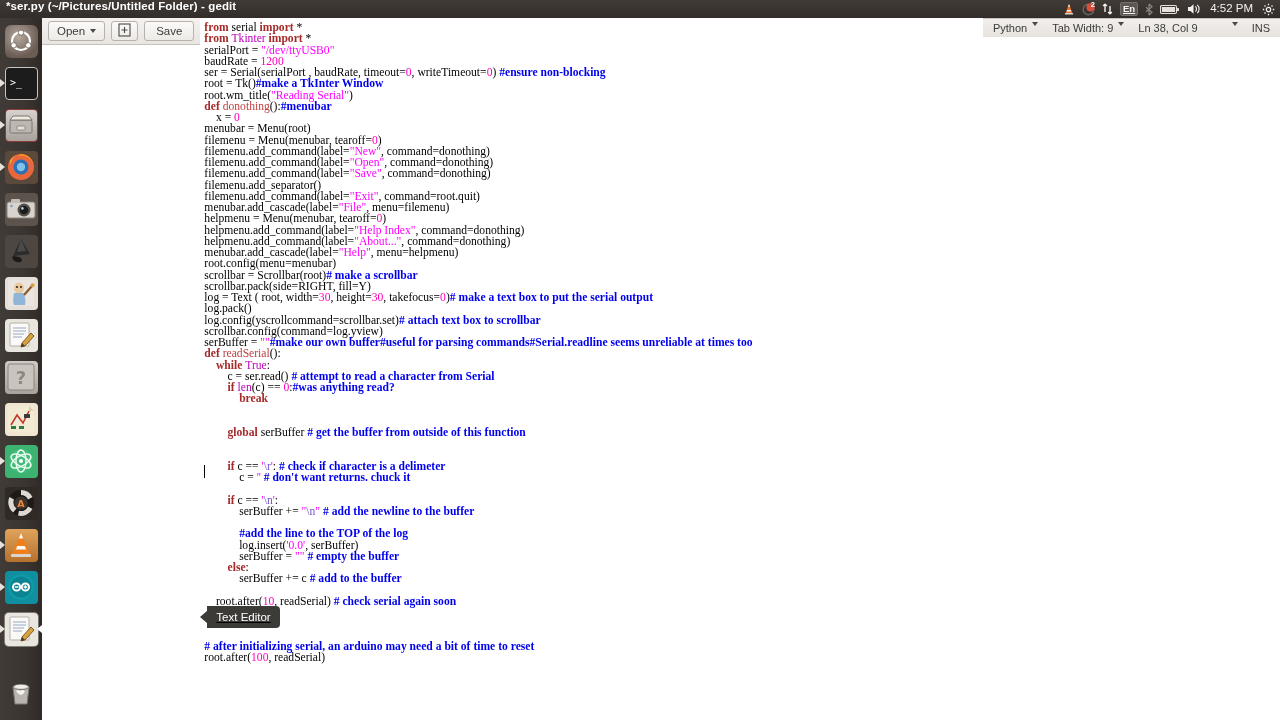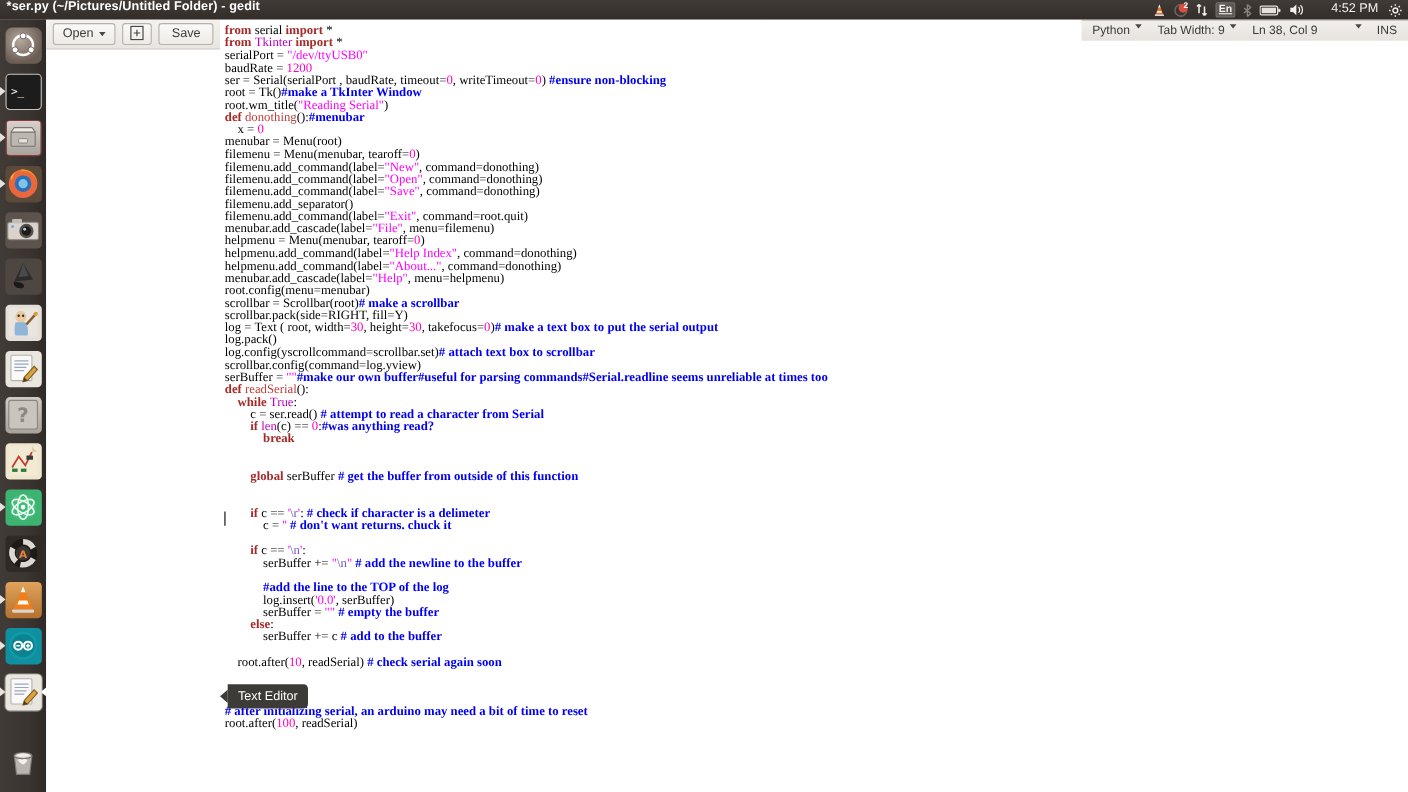--- a/index.html
+++ b/index.html
@@ -19,21 +19,21 @@
     display: flex; align-items: flex-start;
     font-size: 11.5px; font-weight: bold; gap: 44px;
   }
   #window-title { padding-left: 6px; letter-spacing: 0.1px; white-space: nowrap; }
   #panel-indicators {
     margin-left: auto; display: flex; align-items: center; gap: 7px;
     padding-right: 5px; font-size: 11px; font-weight: normal;
   }
   .ind { display: flex; align-items: center; justify-content: center; height: 18px; line-height: 1; }
   .ind svg { display: block; }
-  #panel-clock { font-size: 11.5px; font-weight: normal; color: #f2f1f0; padding: 0 2px; margin-left: 15px; }
+  #panel-clock { font-size: 11.5px; font-weight: normal; color: #f2f1f0; padding: 0 2px; }
 
   
   #launcher {
     position: absolute; top: 18px; left: 0; width: 42px; height: 702px;
     background: linear-gradient(to right, #413b38 0%, #3b3531 60%, #2f2a27 100%);
     padding-top: 2px;
   }
   .launcher-item {
     position: relative; width: 42px; height: 42px;
     display: flex; align-items: center; justify-content: center;
@@ -443,21 +443,21 @@
       </div>
       <div class="tb-btn" id="save-btn">
         <span>Save</span>
       </div>
     </div>
 
     <div id="editor-wrap">
       <div id="editor"><div class="ln"><span class="kw">from </span><span>serial </span><span class="kw">import</span><span> *</span></div><div class="ln"><span class="kw">from </span><span class="bi">Tkinter</span><span> </span><span class="kw">import</span><span> *</span></div><div class="ln"><span>serialPort = </span><span class="str">"/dev/ttyUSB0"</span></div><div class="ln"><span>baudRate = </span><span class="num">1200</span></div><div class="ln"><span>ser = Serial(serialPort , baudRate, timeout=</span><span class="num">0</span><span>, writeTimeout=</span><span class="num">0</span><span>) </span><span class="cmt">#ensure non-blocking</span></div><div class="ln"><span>root = Tk()</span><span class="cmt">#make a TkInter Window</span></div><div class="ln"><span>root.wm_title(</span><span class="str">"Reading Serial"</span><span>)</span></div><div class="ln"><span class="kw">def </span><span class="fn">donothing</span><span>():</span><span class="cmt">#menubar</span></div><div class="ln"><span>    x = </span><span class="num">0</span></div><div class="ln"><span>menubar = Menu(root)</span></div><div class="ln"><span>filemenu = Menu(menubar, tearoff=</span><span class="num">0</span><span>)</span></div><div class="ln"><span>filemenu.add_command(label=</span><span class="str">"New"</span><span>, command=donothing)</span></div><div class="ln"><span>filemenu.add_command(label=</span><span class="str">"Open"</span><span>, command=donothing)</span></div><div class="ln"><span>filemenu.add_command(label=</span><span class="str">"Save"</span><span>, command=donothing)</span></div><div class="ln"><span>filemenu.add_separator()</span></div><div class="ln"><span>filemenu.add_command(label=</span><span class="str">"Exit"</span><span>, command=root.quit)</span></div><div class="ln"><span>menubar.add_cascade(label=</span><span class="str">"File"</span><span>, menu=filemenu)</span></div><div class="ln"><span>helpmenu = Menu(menubar, tearoff=</span><span class="num">0</span><span>)</span></div><div class="ln"><span>helpmenu.add_command(label=</span><span class="str">"Help Index"</span><span>, command=donothing)</span></div><div class="ln"><span>helpmenu.add_command(label=</span><span class="str">"About..."</span><span>, command=donothing)</span></div><div class="ln"><span>menubar.add_cascade(label=</span><span class="str">"Help"</span><span>, menu=helpmenu)</span></div><div class="ln"><span>root.config(menu=menubar)</span></div><div class="ln"><span>scrollbar = Scrollbar(root)</span><span class="cmt"># make a scrollbar</span></div><div class="ln"><span>scrollbar.pack(side=RIGHT, fill=Y)</span></div><div class="ln"><span>log = Text ( root, width=</span><span class="num">30</span><span>, height=</span><span class="num">30</span><span>, takefocus=</span><span class="num">0</span><span>)</span><span class="cmt"># make a text box to put the serial output</span></div><div class="ln"><span>log.pack()</span></div><div class="ln"><span>log.config(yscrollcommand=scrollbar.set)</span><span class="cmt"># attach text box to scrollbar</span></div><div class="ln"><span>scrollbar.config(command=log.yview)</span></div><div class="ln"><span>serBuffer = </span><span class="str">""</span><span class="cmt">#make our own buffer#useful for parsing commands#Serial.readline seems unreliable at times too</span></div><div class="ln"><span class="kw">def </span><span class="fn">readSerial</span><span>():</span></div><div class="ln"><span>    </span><span class="kw">while </span><span class="bi">True</span><span>:</span></div><div class="ln"><span>        c = ser.read() </span><span class="cmt"># attempt to read a character from Serial</span></div><div class="ln"><span>        </span><span class="kw">if </span><span class="bi">len</span><span>(c) == </span><span class="num">0</span><span>:</span><span class="cmt">#was anything read?</span></div><div class="ln"><span>            </span><span class="kw">break</span></div><div class="ln">&nbsp;</div><div class="ln">&nbsp;</div><div class="ln"><span>        </span><span class="kw">global </span><span>serBuffer </span><span class="cmt"># get the buffer from outside of this function</span></div><div class="ln">&nbsp;</div><div class="ln">&nbsp;</div><div class="ln"><span>        </span><span class="kw">if </span><span>c == </span><span class="str">'</span><span class="esc">\r</span><span class="str">'</span><span>: </span><span class="cmt"># check if character is a delimeter</span></div><div class="ln"><span>            c = </span><span class="str">''</span><span> </span><span class="cmt"># don't want returns. chuck it</span></div><div class="ln">&nbsp;</div><div class="ln"><span>        </span><span class="kw">if </span><span>c == </span><span class="str">'</span><span class="esc">\n</span><span class="str">'</span><span>:</span></div><div class="ln"><span>            serBuffer += </span><span class="str">"</span><span class="esc">\n</span><span class="str">"</span><span> </span><span class="cmt"># add the newline to the buffer</span></div><div class="ln">&nbsp;</div><div class="ln"><span>            </span><span class="cmt">#add the line to the TOP of the log</span></div><div class="ln"><span>            log.insert(</span><span class="str">'0.0'</span><span>, serBuffer)</span></div><div class="ln"><span>            serBuffer = </span><span class="str">""</span><span> </span><span class="cmt"># empty the buffer</span></div><div class="ln"><span>        </span><span class="kw">else</span><span>:</span></div><div class="ln"><span>            serBuffer += c </span><span class="cmt"># add to the buffer</span></div><div class="ln">&nbsp;</div><div class="ln"><span>    root.after(</span><span class="num">10</span><span>, readSerial) </span><span class="cmt"># check serial again soon</span></div><div class="ln">&nbsp;</div><div class="ln">&nbsp;</div><div class="ln">&nbsp;</div><div class="ln"><span class="cmt"># after initializing serial, an arduino may need a bit of time to reset</span></div><div class="ln"><span>root.after(</span><span class="num">100</span><span>, readSerial)</span></div><div class="ln">&nbsp;</div></div>
       <div id="caret" style="left: 4px; top: 447px;"></div>
 
-      <div id="tooltip" style="left: 0px; top: 604px;">
+      <div id="tooltip" style="left: 0px; top: 588px; text-decoration: underline;">
         <span class="tip-arrow"></span>
         <span class="tip-body">Text Editor</span>
       </div>
     </div>
 
     <div id="statusbar">
       <div class="sb-item">
         <span>Python</span>
         <span class="sb-caret"></span>
       </div>

